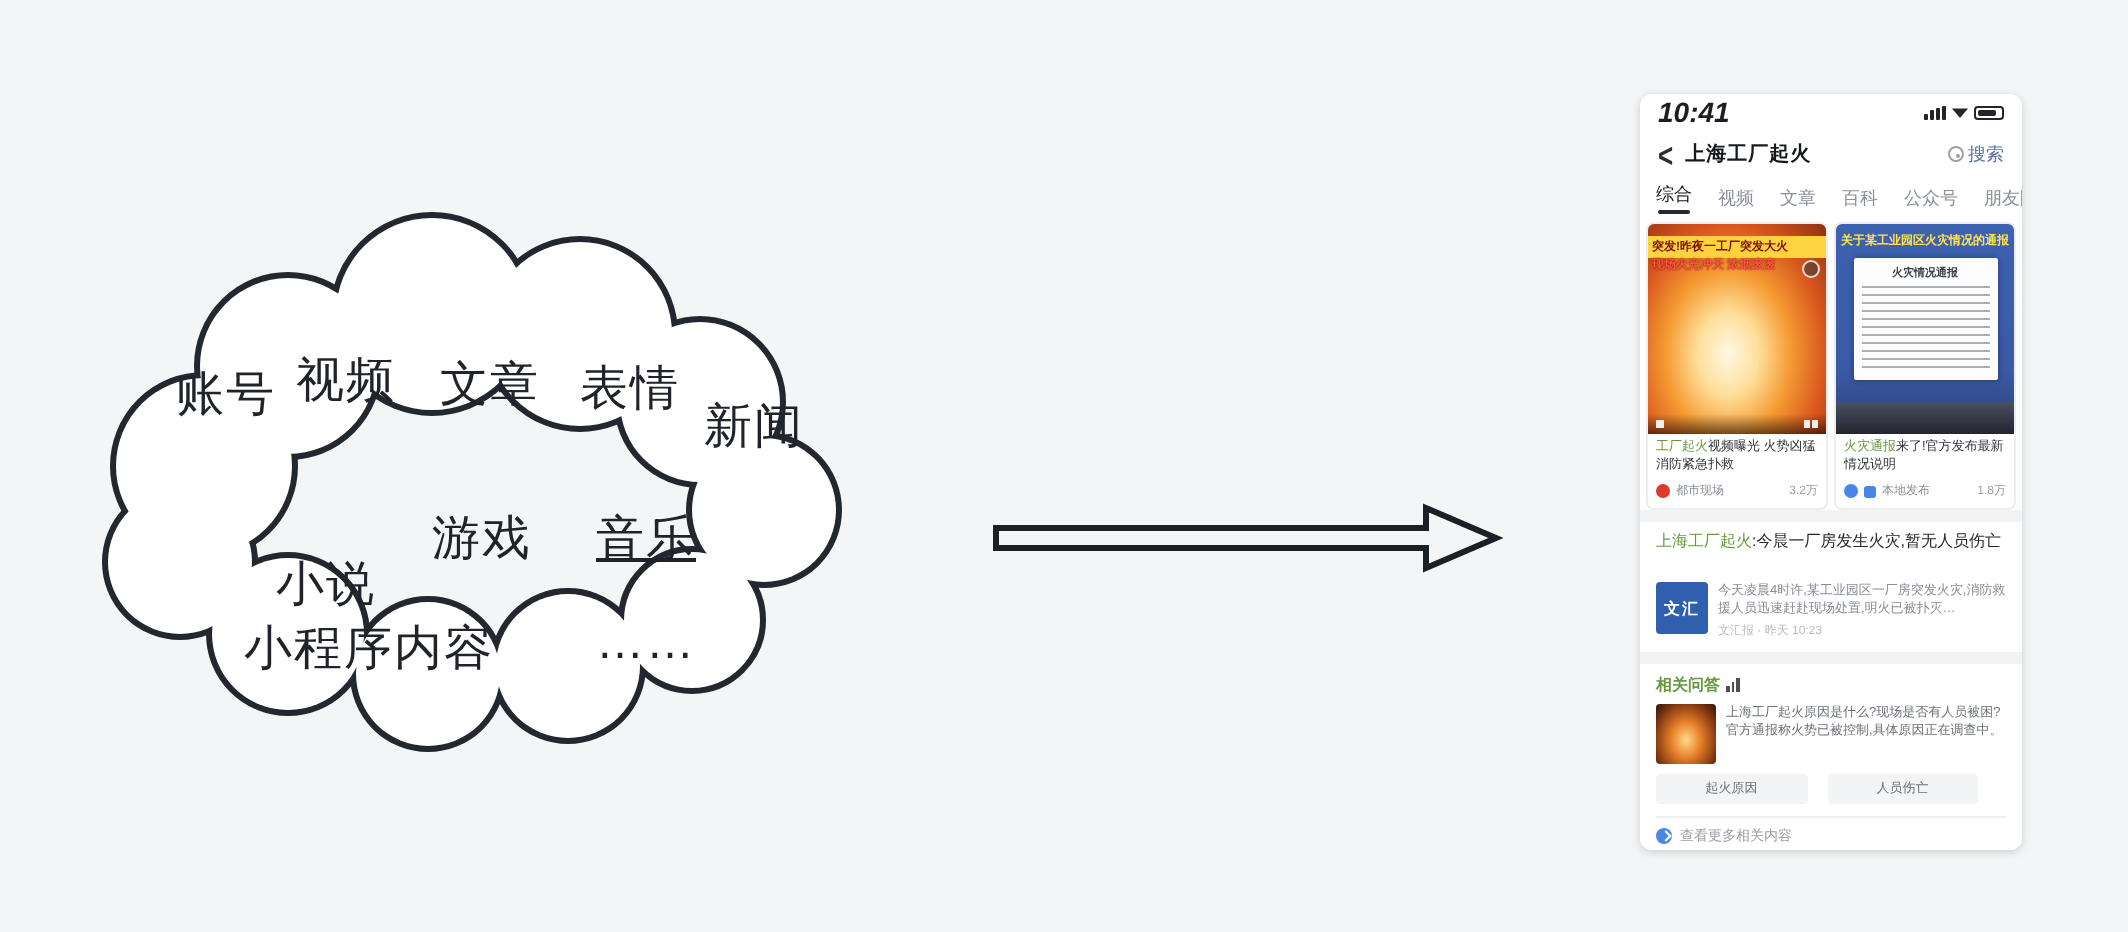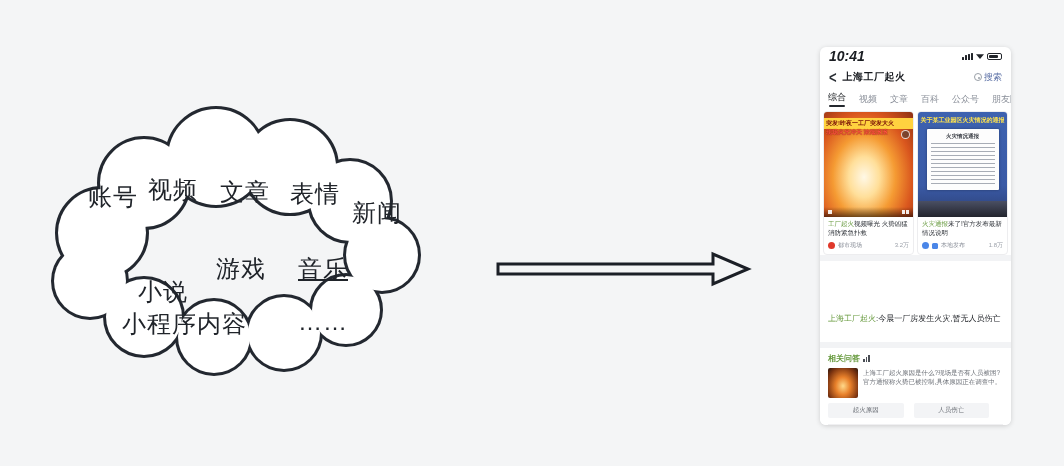--- a/index.html
+++ b/index.html
@@ -65,21 +65,21 @@
   .hl{color:#679a3e;}
   .vmeta{display:flex;align-items:center;padding:2px 4px 4px;}
   .avatar{width:7px;height:7px;border-radius:50%;margin-right:3px;flex:0 0 auto;}
   .avatar.red{background:#e0392b;}
   .avatar.blue{background:#4a86e8;}
   .badge-blue{width:6px;height:6px;border-radius:1.5px;background:#4a86e8;margin-right:3px;}
   .vaccount{font-size:6px;color:#8a8f99;white-space:nowrap;overflow:hidden;}
   .vstat{margin-left:auto;font-size:6px;color:#9ba0a9;white-space:nowrap;}
 
   .sep{height:6px;background:#f2f3f5;}
-  .acard{padding:5px 8px 6px;background:#fff;margin-top:48px;}
+  .acard{padding:5px 8px 6px;background:#fff;}
   .atitle{font-size:8px;line-height:1.35;color:#24272c;height:22px;overflow:hidden;}
   .arow{display:flex;margin-top:3px;}
   .athumb{width:26px;height:26px;background:#2f5fae;color:#fff;font-size:8px;font-weight:bold;
     display:flex;align-items:center;justify-content:center;border-radius:2px;flex:0 0 auto;letter-spacing:1px;}
   .adesc-wrap{margin-left:5px;flex:1;min-width:0;}
   .adesc{font-size:6.5px;line-height:1.4;color:#878c96;height:18px;overflow:hidden;}
   .ameta{font-size:6px;color:#b8bcc4;margin-top:2px;}
 
   .qacard{padding:5px 8px 4px;background:#fff;}
   .qahead{display:flex;align-items:center;gap:3px;}
@@ -213,20 +213,27 @@
           <span class="vaccount">本地发布</span>
           <span class="vstat">1.8万</span>
         </div>
       </div>
     </div>
 
     <div class="sep"></div>
 
     <div class="acard">
       <div class="atitle"><span class="hl">上海工厂起火</span><span>:今晨一厂房发生火灾,暂无人员伤亡</span></div>
+      <div class="arow">
+        <div class="athumb">文汇</div>
+        <div class="adesc-wrap">
+          <div class="adesc">今天凌晨4时许,某工业园区一厂房突发火灾,消防救援人员迅速赶赴现场处置,明火已被扑灭…</div>
+          <div class="ameta">文汇报 · 昨天 10:23</div>
+        </div>
+      </div>
     </div>
 
     <div class="sep"></div>
 
     <div class="qacard">
       <div class="qahead">
         <span class="qahead-label">相关问答</span>
         <span class="chart-ic">
             <i style="height:3px"></i>
             <i style="height:5px"></i>

